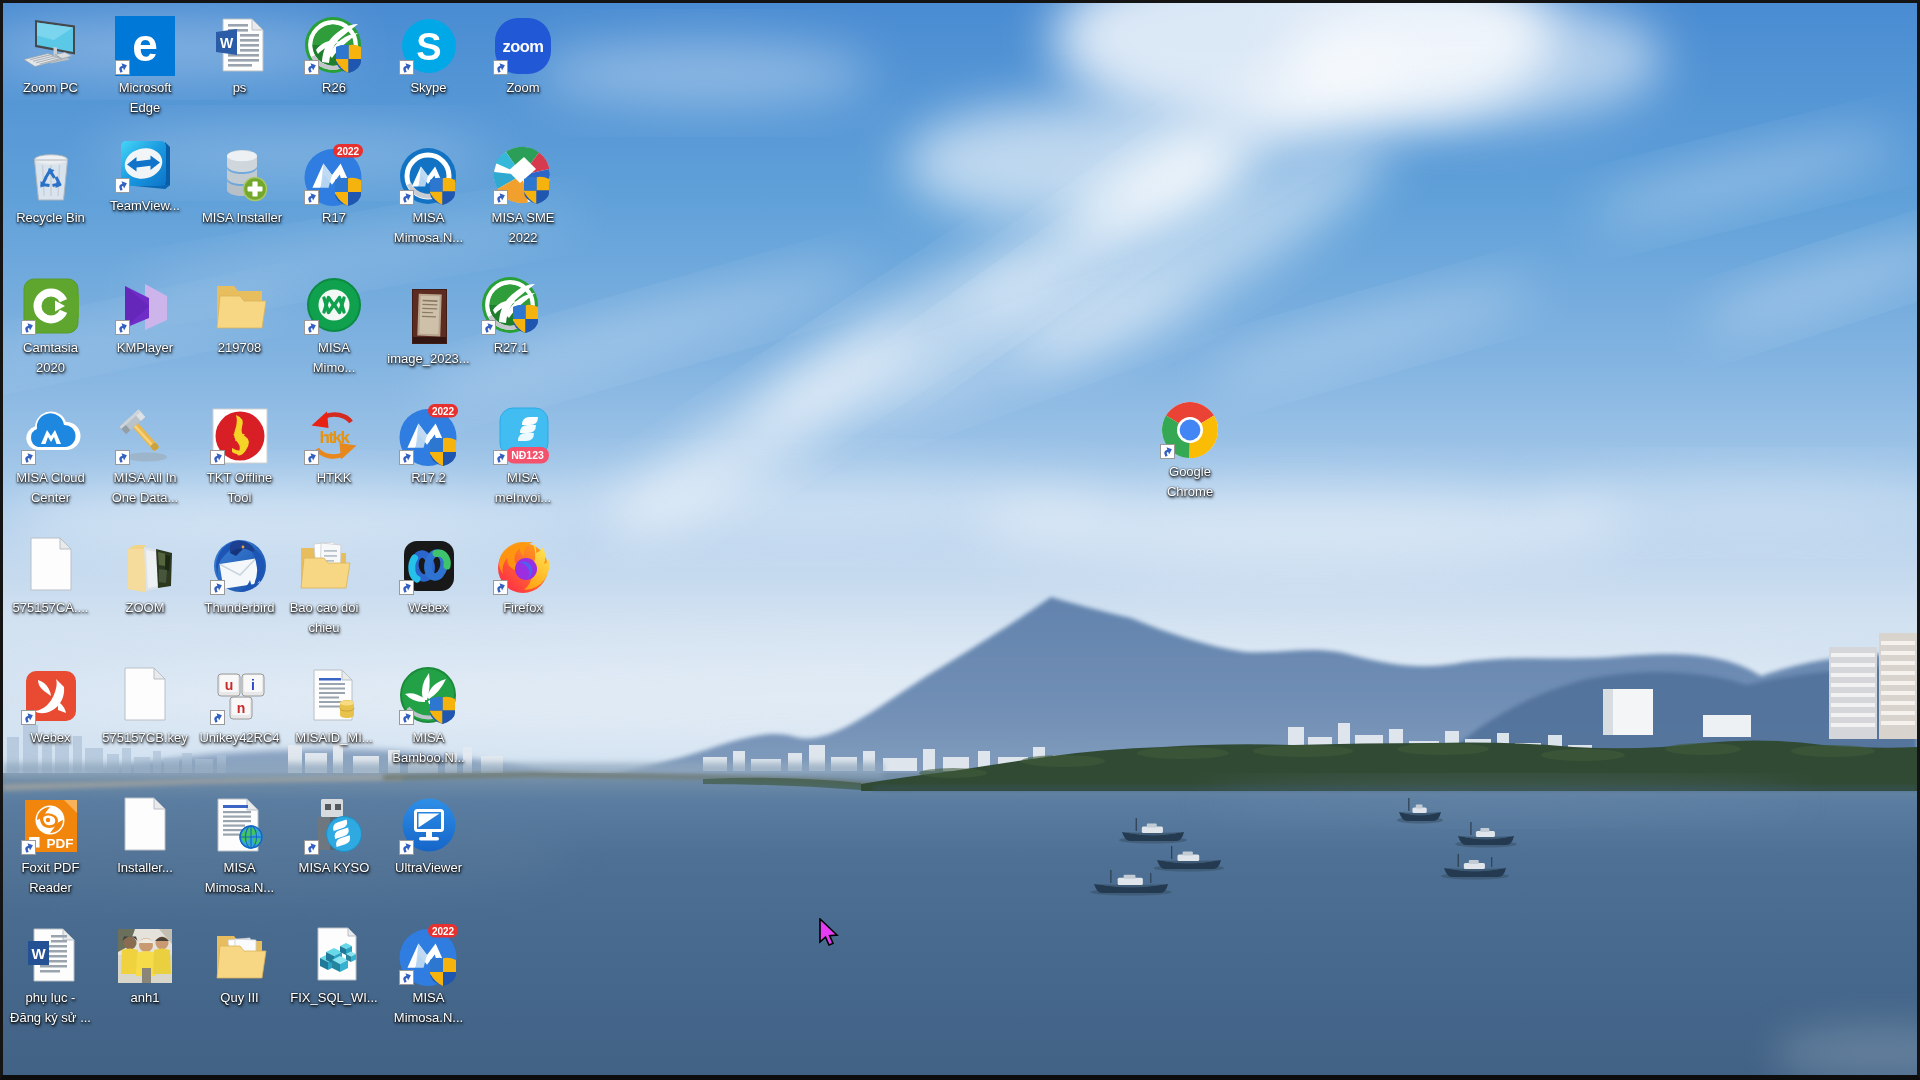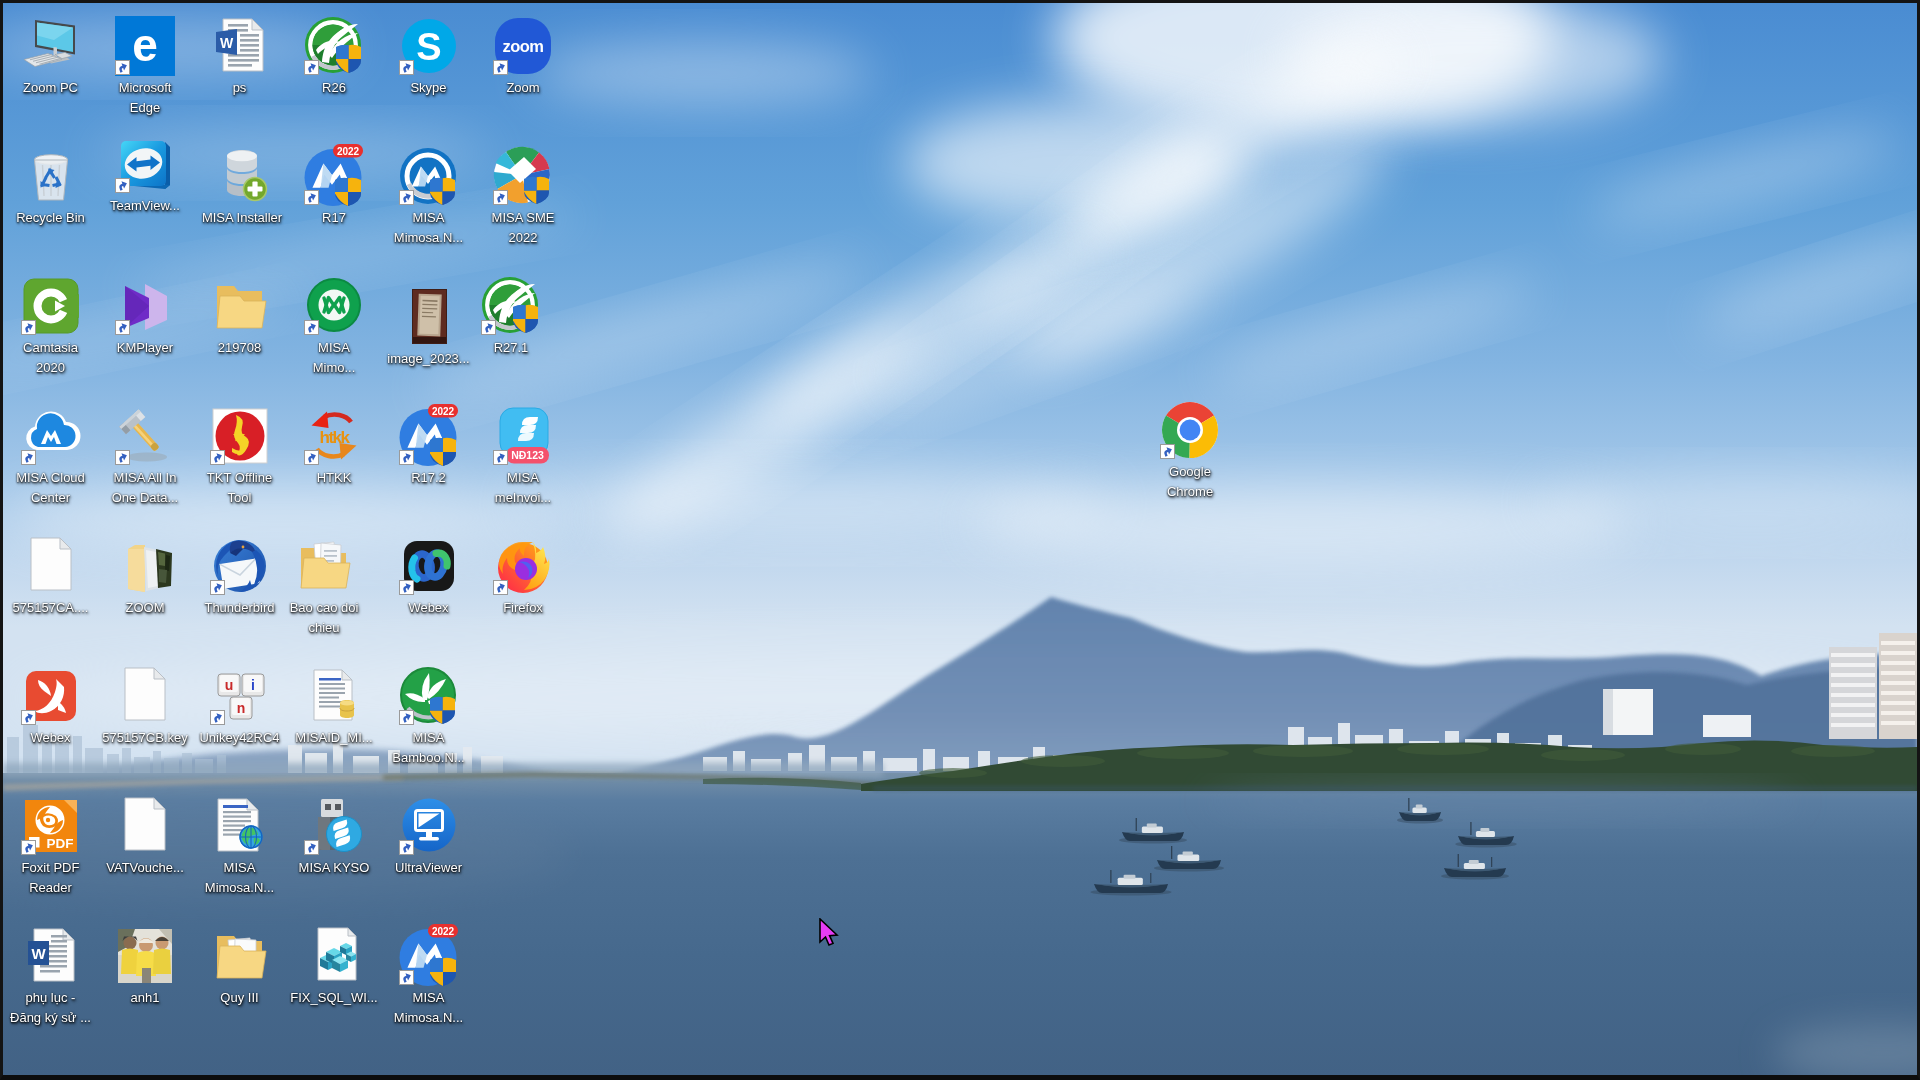--- a/index.html
+++ b/index.html
@@ -850,21 +850,21 @@
           </svg></div>
         <div class="lbl">Foxit PDF<br>Reader</div>
       </div>
 <div class="cell" style="left:94.0px;top:793px;width:96px">
         <div class="ic"><svg width="60" height="60" viewBox="0 0 60 60" style="overflow:visible">
             <g transform="translate(10.0,2)">
               <path d="M0,0 L29,0 L40,11 L40,52 L0,52 Z" fill="#fdfdfd" stroke="#b9bfc6" stroke-width="1"></path>
               <path d="M29,0 L29,11 L40,11 Z" fill="#e8eaec" stroke="#b9bfc6" stroke-width="1"></path>
             </g>
           </svg></div>
-        <div class="lbl">VATVouche...</div>
+        <div class="lbl">Installer...</div>
       </div>
 <div class="cell" style="left:188.5px;top:793px;width:96px">
         <div class="ic"><svg width="60" height="60" viewBox="0 0 60 60">
             <g transform="translate(8,3)">
               <path d="M0,0 L29,0 L40,11 L40,52 L0,52 Z" fill="#fdfdfd" stroke="#b9bfc6" stroke-width="1"></path>
               <path d="M29,0 L29,11 L40,11 Z" fill="#e8eaec" stroke="#b9bfc6" stroke-width="1"></path>
               <g>
                 <rect x="5" y="6" width="25" height="3" fill="#3b65c4"></rect>
                 <rect x="5" y="12" width="28" height="2.2" fill="#9aa4ae"></rect>
                 <rect x="5" y="16.5" width="28" height="2.2" fill="#9aa4ae"></rect>

